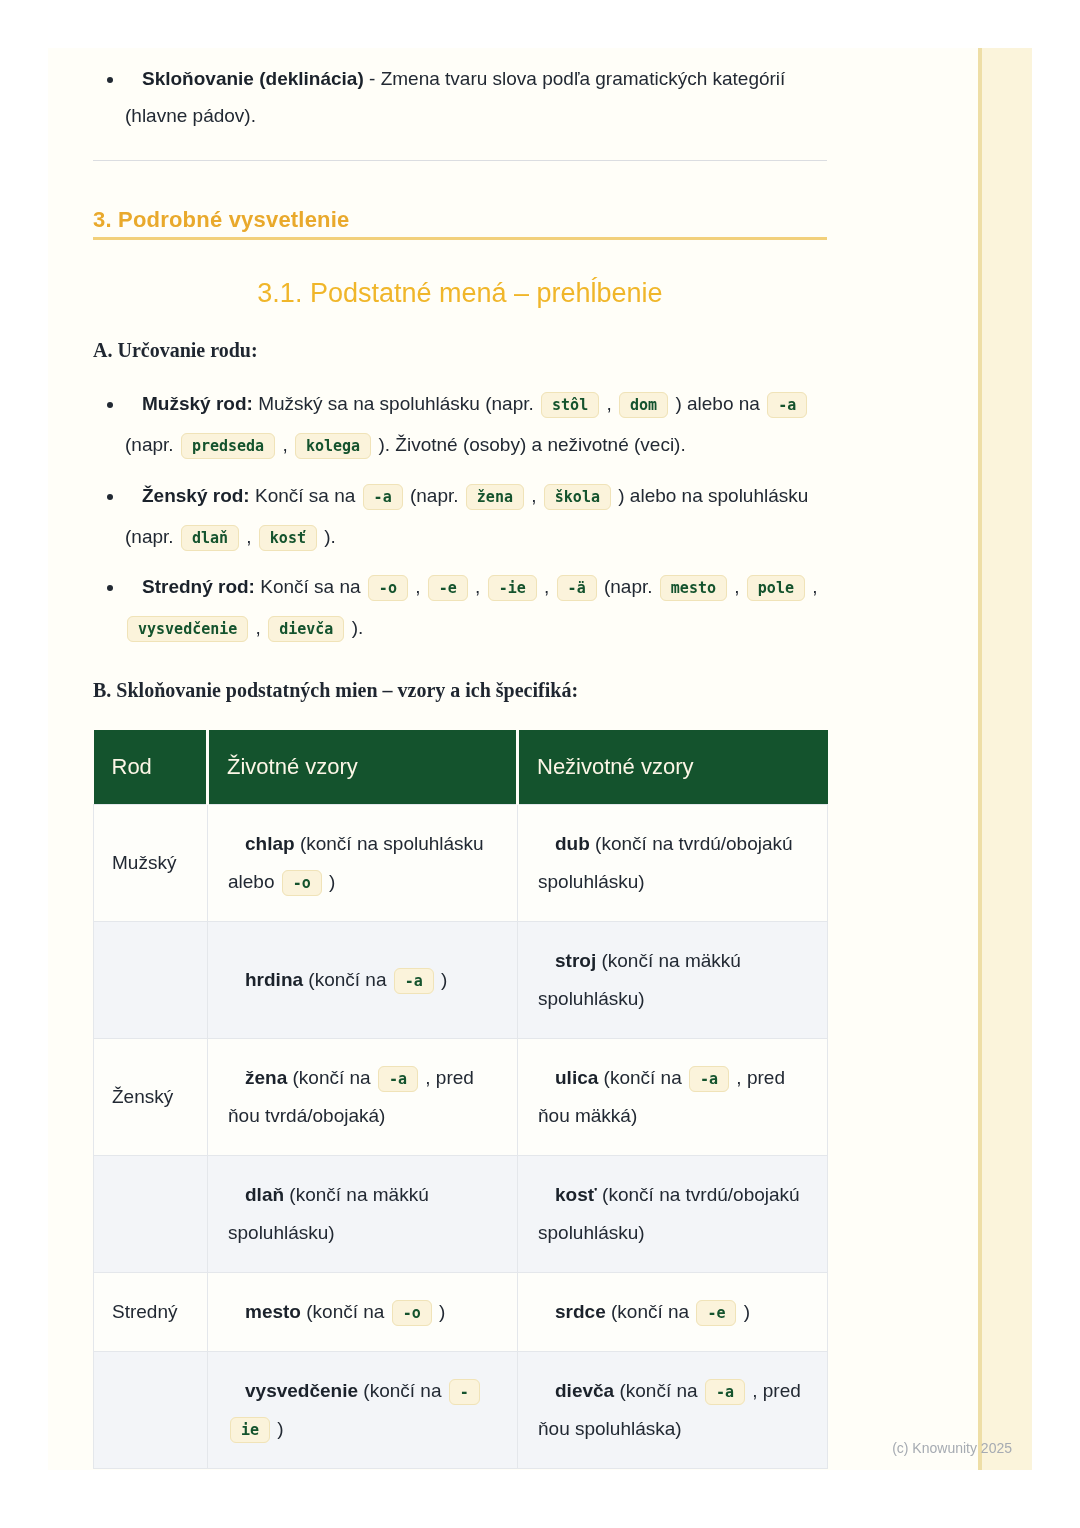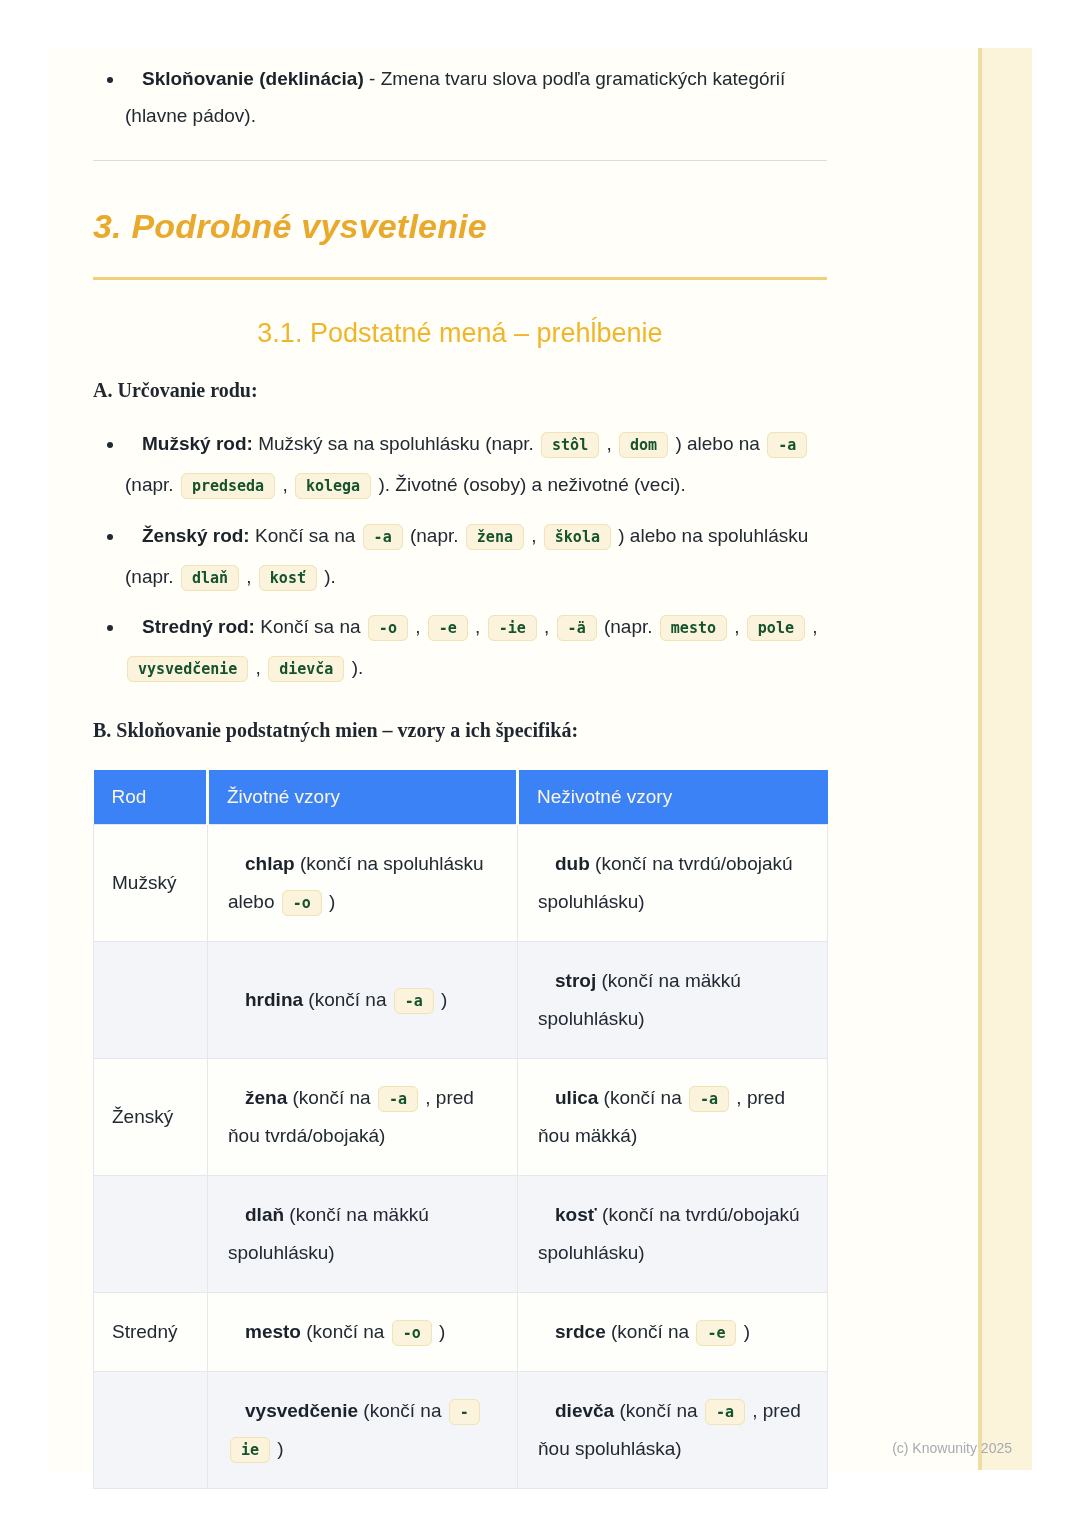--- a/index.html
+++ b/index.html
@@ -25,25 +25,24 @@
   }
   ul{margin:0;padding-left:32px;}
   li{margin:0 0 12px 0;}
   .intro-list li{
     font-size:19px;line-height:1.95;color:#222933;
   }
   .divider{
     border:none;border-top:1px solid #DBDDE1;margin:26px 0 0 0;
   }
   h1{
-    margin:46px 0 0 0;padding:0 0 31px 0;
-    font-size:34px;font-weight:700;color:#E9A92C;
+    margin:46px 0 0 0;padding:0 0 4px 0;
+    font-size:22px;font-weight:700;color:#E9A92C;
     border-bottom:3px solid #F2D07B;
     letter-spacing:0.2px;
-    font-style:italic;
   }
   h2{
     margin:38px 0 0 0;
     font-size:27px;font-weight:400;color:#F0B62A;text-align:center;
   }
   h3{
     margin:30px 0 0 0;
     font-size:20px;font-weight:700;color:#1F2630;font-family:Liberation Serif, serif;
   }
   .rod-list{margin-top:22px;}
@@ -59,22 +58,22 @@
     box-decoration-break:clone;-webkit-box-decoration-break:clone;
     white-space:normal;
   }
   table{
     width:100%;margin-top:28px;border-collapse:collapse;table-layout:fixed;
   }
   col.c-rod{width:114px;}
   col.c-z{width:310px;}
   col.c-n{width:310px;}
   thead th{
-    background:#3b82f6;color:#FCF6E6;font-weight:400;font-size:19px;
-    text-align:left;padding:16px 18px;border-right:3px solid #FFFEF8;
+    background:#14532d;color:#FCF6E6;font-weight:400;font-size:22px;
+    text-align:left;padding:24px 18px;border-right:3px solid #FFFEF8;
     vertical-align:middle;
   }
   thead th:last-child{border-right:none;}
   tbody td{
     border:1px solid #E4E7EB;
     padding:20px 20px;font-size:19px;color:#222933;
     vertical-align:middle;line-height:2.0;
   }
   tbody tr:nth-child(odd){background:#FEFEFA;}
   tbody tr:nth-child(even){background:#F3F5F8;}

